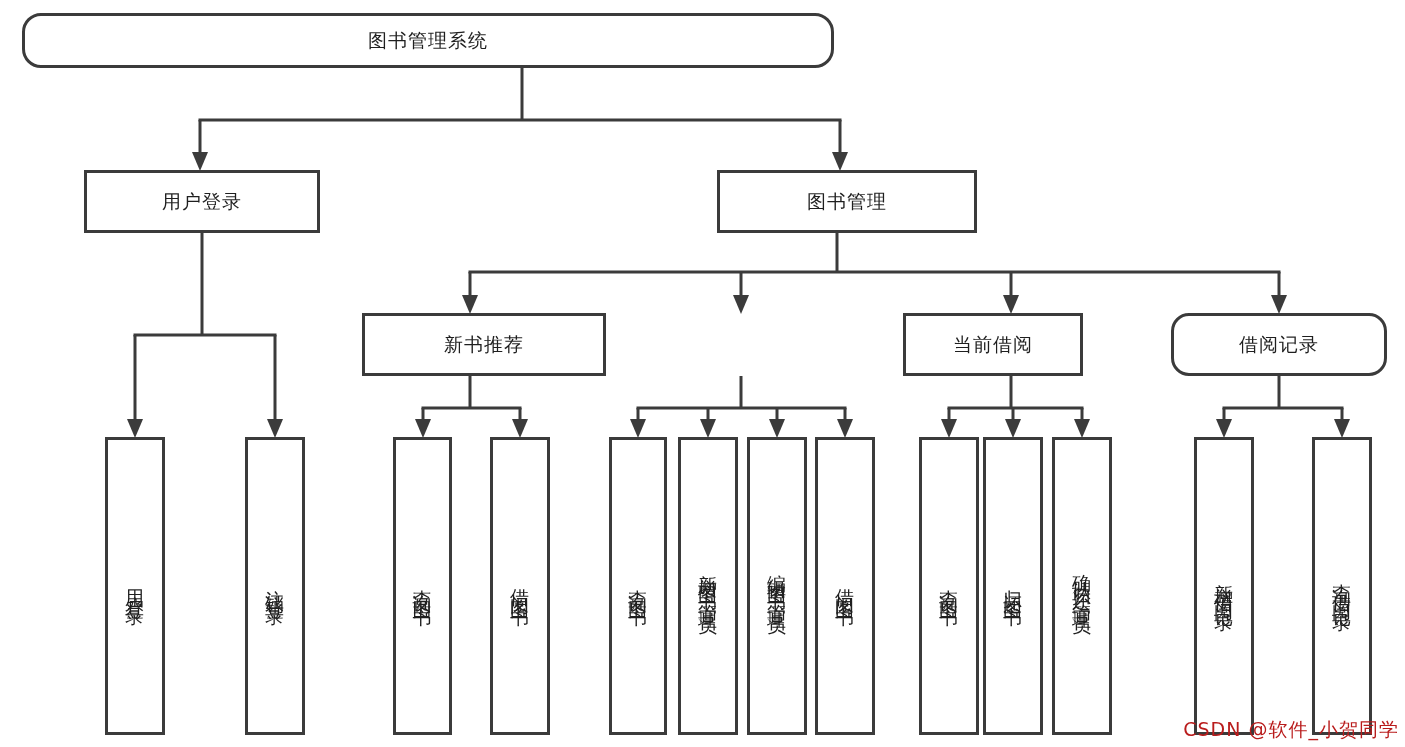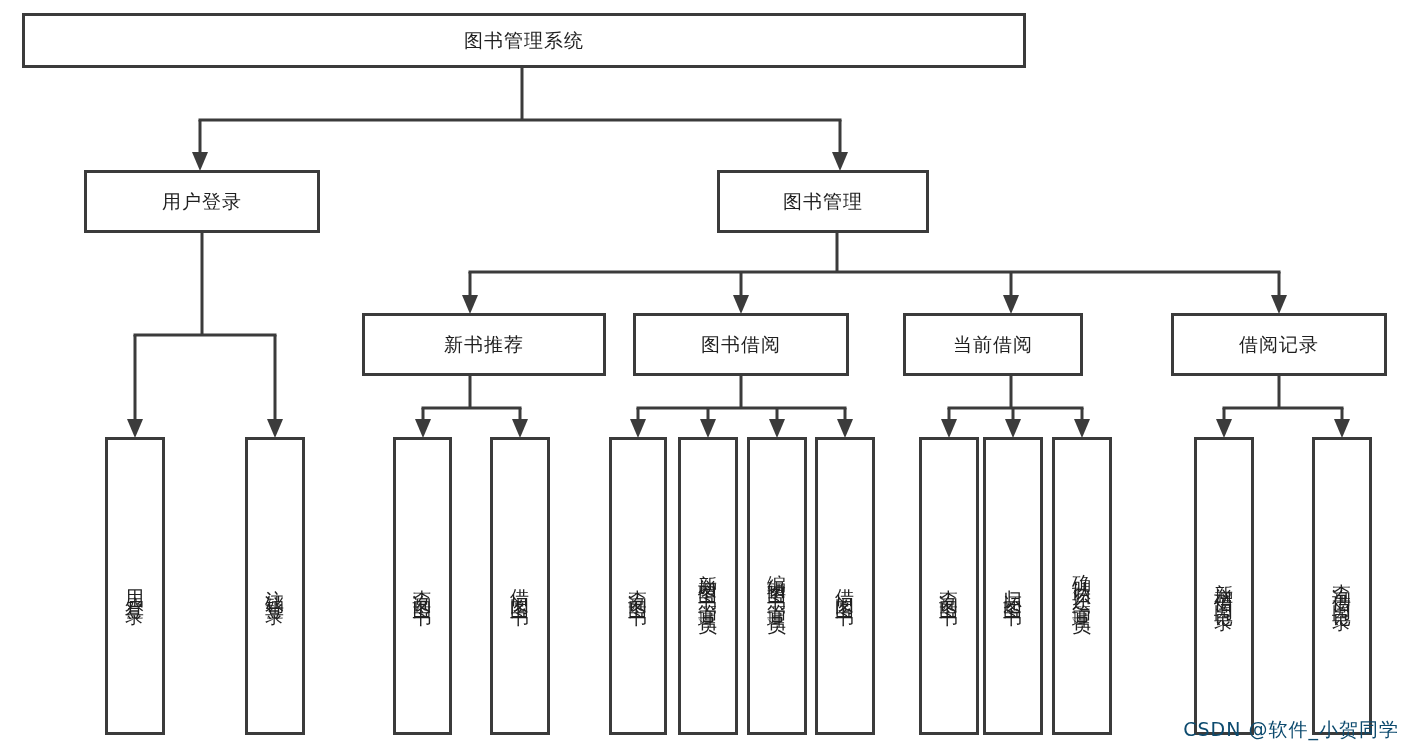--- a/index.html
+++ b/index.html
@@ -35,21 +35,21 @@
     letter-spacing: 6px;
     line-height: 1;
     white-space: nowrap;
   }
   #watermark {
     position: absolute;
     right: 6px;
     bottom: 4px;
     font-size: 19px;
     letter-spacing: 1px;
-    color: #0c4a6e;
+    color: #b91c1c;
     z-index: 5;
     margin-left: 44px;
   }
 </style>
 </head>
 <body>
 
 <div id="stage">
 
   <svg id="connectors" viewBox="0 0 1405 747" xmlns="http://www.w3.org/2000/svg">
@@ -114,41 +114,38 @@
       <g>
         <line x1="1279" y1="376" x2="1279" y2="408" stroke="#3b3b3b" stroke-width="3"></line>
         <line x1="1222.5" y1="408" x2="1343.5" y2="408" stroke="#3b3b3b" stroke-width="3"></line>
         <line x1="1224" y1="408" x2="1224" y2="422" stroke="#3b3b3b" stroke-width="3"></line>
         <polygon points="1216,419 1232,419 1224,438" fill="#3b3b3b"></polygon>
         <line x1="1342" y1="408" x2="1342" y2="422" stroke="#3b3b3b" stroke-width="3"></line>
         <polygon points="1334,419 1350,419 1342,438" fill="#3b3b3b"></polygon>
       </g>
     </svg>
 
-  <div class="node hnode" style="left:22px; top:13px; width:1004px; height:55px;">
+  <div class="node hnode" style="left:22px; top:13px; width:812px; height:55px;border-radius:19px;">
     <span>图书管理系统</span>
   </div>
 
   <div class="node hnode" style="left:84px; top:170px; width:236px; height:63px;">
     <span>用户登录</span>
   </div>
-  <div class="node hnode" style="left:717px; top:170px; width:212px; height:63px;">
+  <div class="node hnode" style="left:717px; top:170px; width:260px; height:63px;">
     <span>图书管理</span>
   </div>
 
   <div class="node hnode" style="left:362px; top:313px; width:244px; height:63px;">
     <span>新书推荐</span>
   </div>
-  <div class="node hnode" style="left:633px; top:313px; width:216px; height:63px;">
-    <span>图书借阅</span>
-  </div>
   <div class="node hnode" style="left:903px; top:313px; width:180px; height:63px;">
     <span>当前借阅</span>
   </div>
-  <div class="node hnode" style="left:1171px; top:313px; width:216px; height:63px;">
+  <div class="node hnode" style="left:1171px; top:313px; width:216px; height:63px;border-radius:18px;">
     <span>借阅记录</span>
   </div>
 
   <div class="node vnode" style="left:105px; top:437px; width:60px; height:298px;">
     <span class="vtext">用户登录</span>
   </div>
   <div class="node vnode" style="left:245px; top:437px; width:60px; height:298px;">
     <span class="vtext">注销登录</span>
   </div>
 

